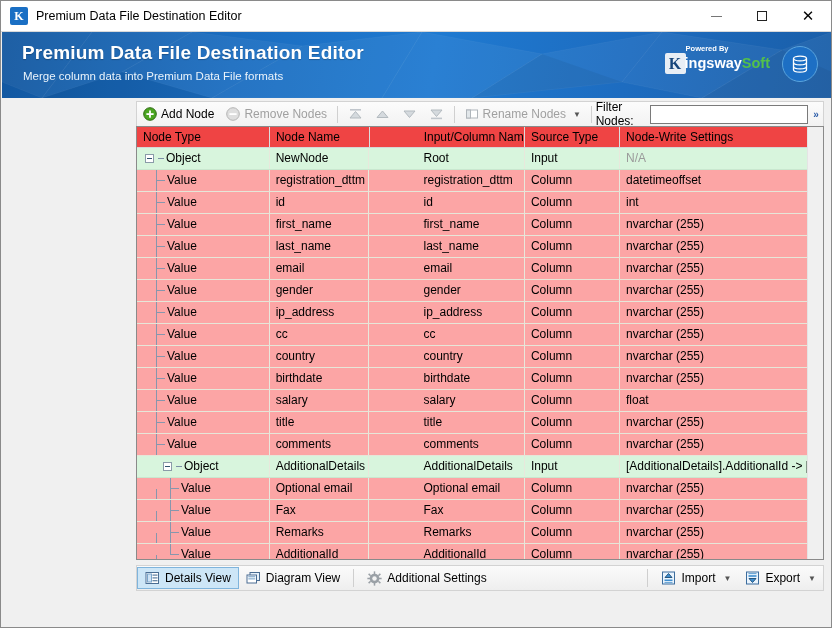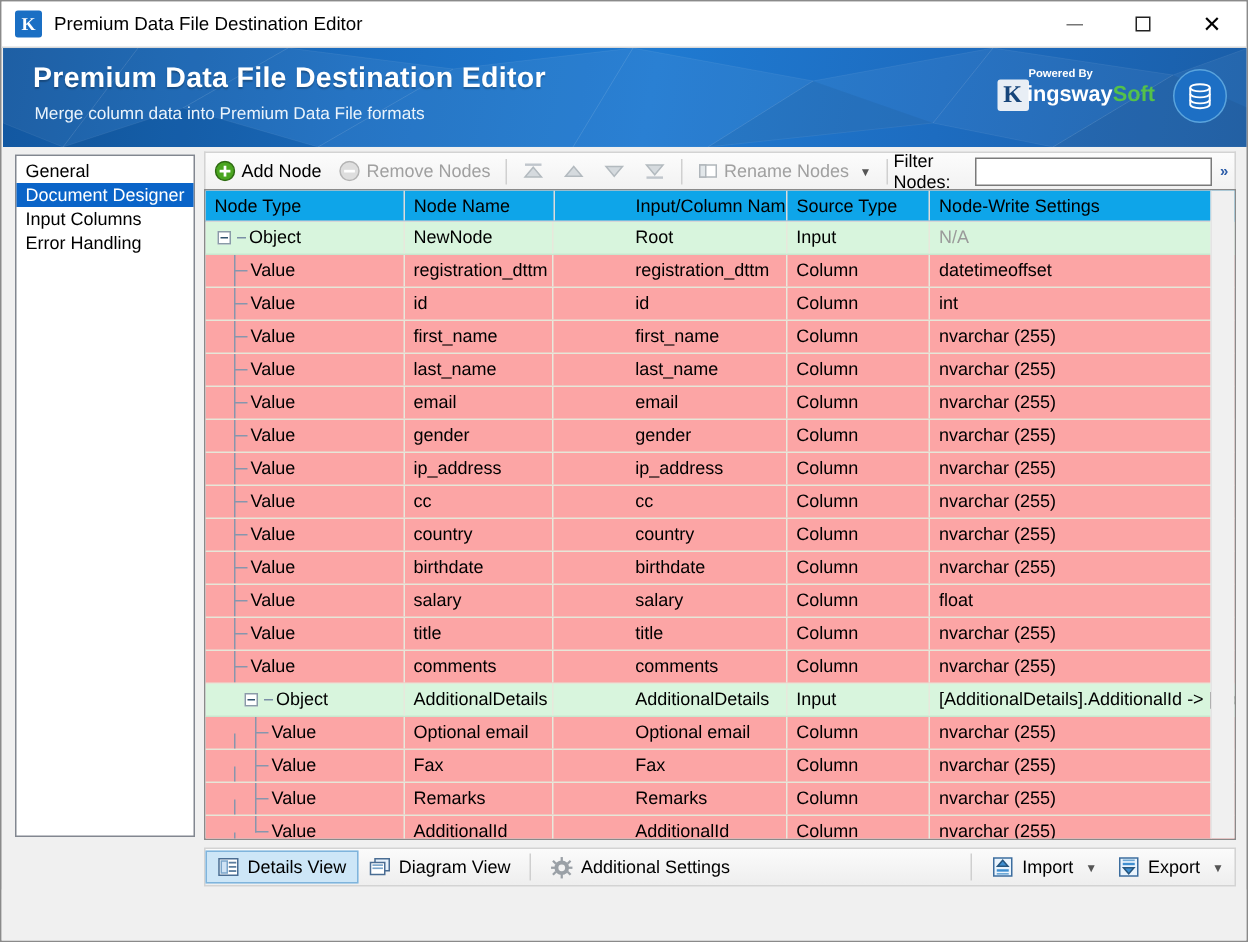--- a/index.html
+++ b/index.html
@@ -120,21 +120,21 @@
     width: 16px; height: 23px; margin-left:2px; margin-right:1px;
     display:flex;align-items:center;justify-content:center;
     color:#2b5ca8; font-size:10px; font-weight:bold;
   }
 
   
   #grid {
     position:relative; width: 688px; height: 434px;
     border:1px solid #8a8a8a; background:#fff; overflow:hidden;
   }
-  #gridhead { display:flex; height: 21px; background:#0ea5e9; border-bottom:1px solid #d6d6d6; }
+  #gridhead { display:flex; height: 21px; background:#ef4444; border-bottom:1px solid #d6d6d6; }
   .hcell {
     font-size: 12px; color:#000; line-height:21px; padding-left:6px;
     border-right:1px solid #dcdcdc; white-space:nowrap; overflow:hidden;
   }
   .row { display:flex; height: 22px; border-bottom: 1px solid #e6e6d8; }
   .row.object { background:#d8f5dd; border-bottom:1px solid #c9e7cf; }
   .row.value  { background:#fca5a5; }
   .cell {
     font-size: 12px; color:#000; line-height: 21px; padding-left: 6px;
     border-right:1px solid #e8e8dc; white-space:nowrap; overflow:hidden;
@@ -241,26 +241,20 @@
         <g fill="none" stroke="#ffffff" stroke-width="1.3">
           <ellipse cx="11" cy="5.5" rx="6.5" ry="2.4"></ellipse>
           <path d="M4.5 5.5 v4 a6.5 2.4 0 0 0 13 0 v-4"></path>
           <path d="M4.5 9.5 v4 a6.5 2.4 0 0 0 13 0 v-4"></path>
           <path d="M4.5 13.5 v3.2 a6.5 2.4 0 0 0 13 0 v-3.2"></path>
         </g>
       </svg>
     </div>
   </div>
 
-  <div id="leftnav">
-    <div class="nav-item">General</div>
-    <div class="nav-item selected">Document Designer</div>
-    <div class="nav-item">Input Columns</div>
-    <div class="nav-item">Error Handling</div>
-  </div>
 
   <div id="rightpanel">
 
     <div id="toolbar">
       <div class="tbtn">
         <svg width="14" height="14" viewBox="0 0 14 14">
           <circle cx="7" cy="7" r="6.3" fill="#4aa520" stroke="#2e6b12"></circle>
           <rect x="3.4" y="6.2" width="7.2" height="1.8" fill="#fff"></rect>
           <rect x="6.1" y="3.5" width="1.8" height="7.2" fill="#fff"></rect>
         </svg>

